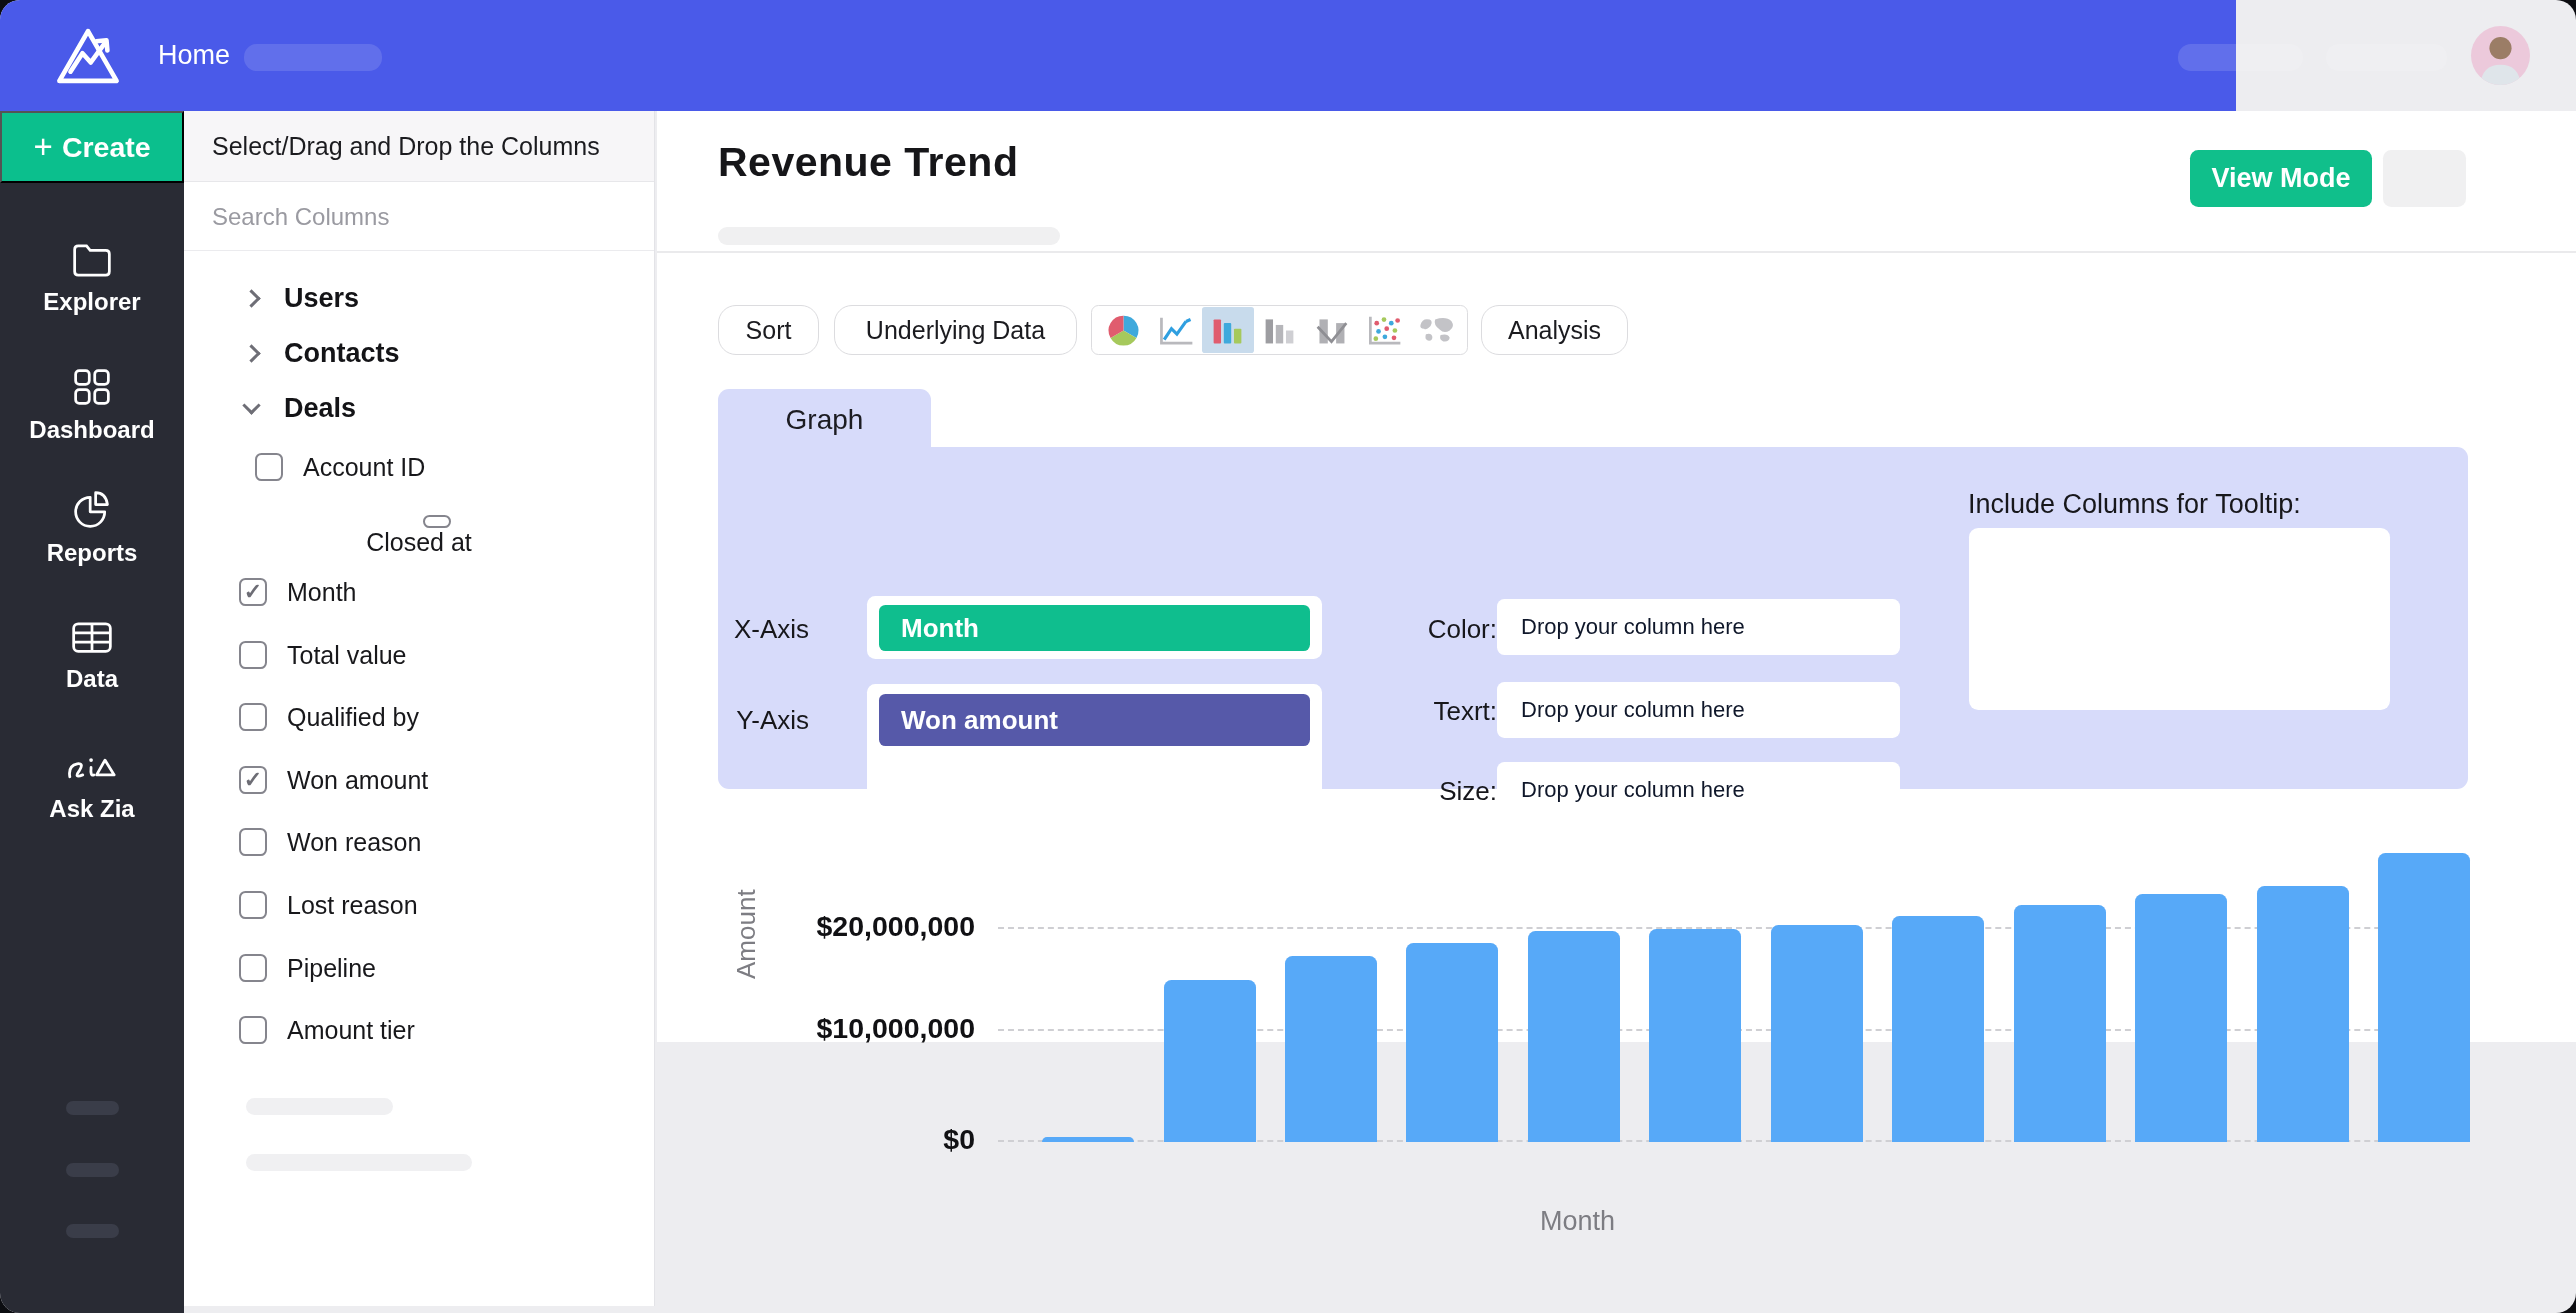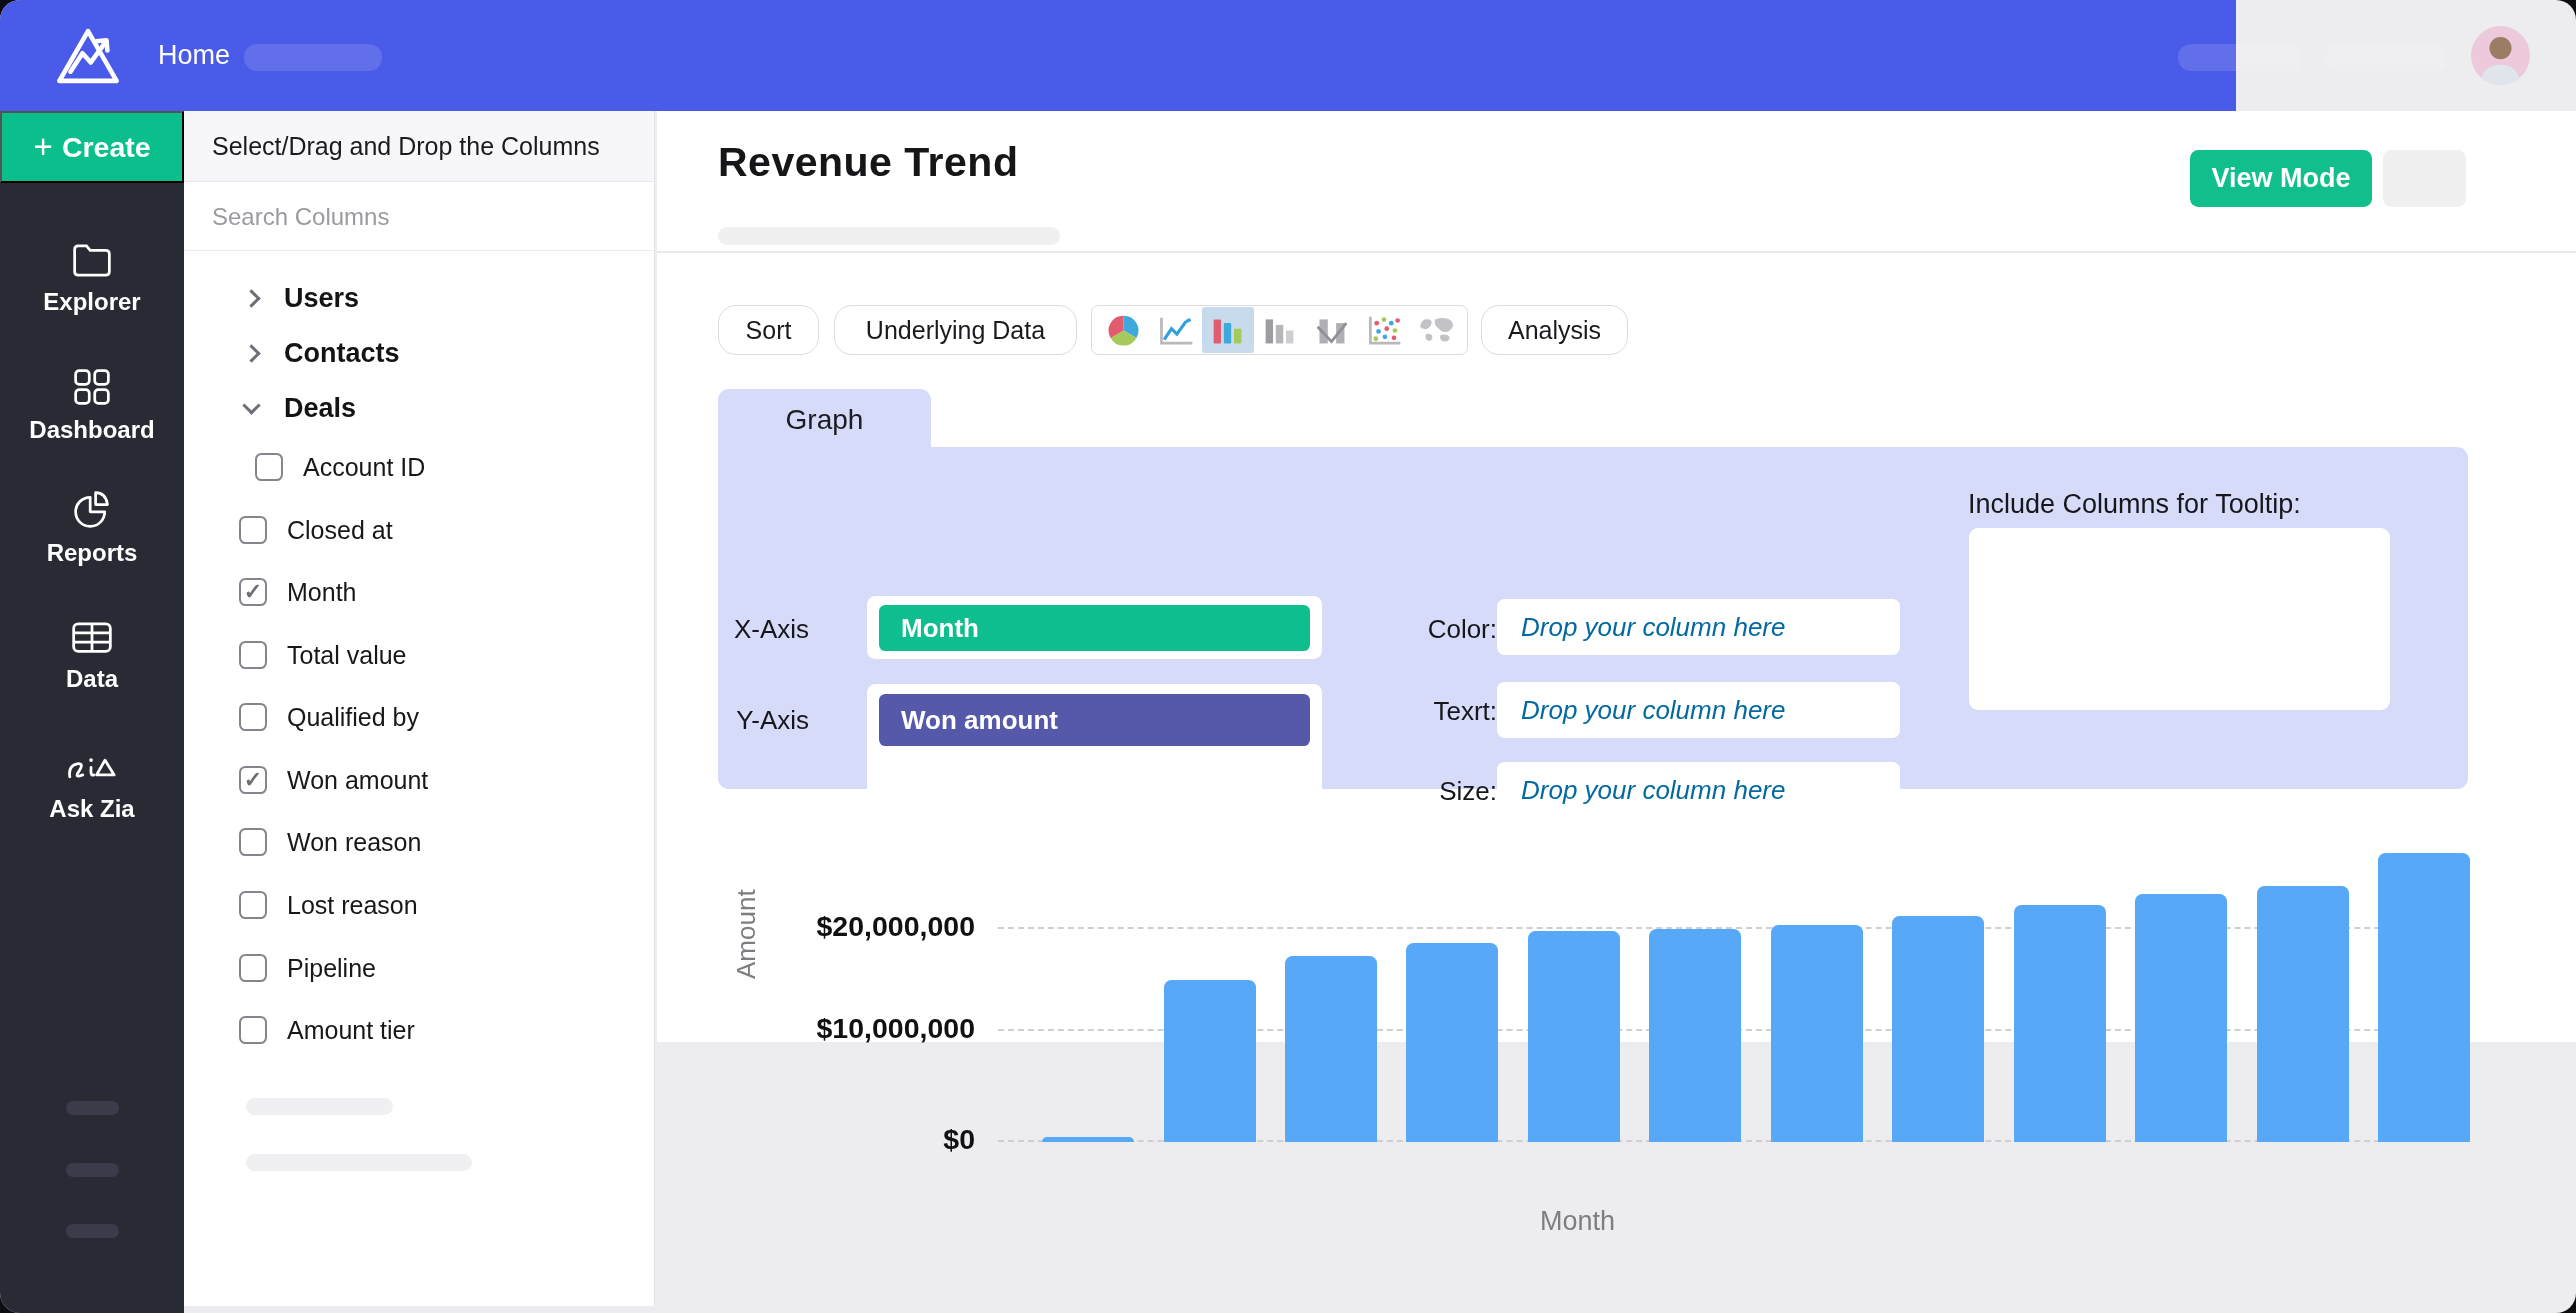--- a/index.html
+++ b/index.html
@@ -62,21 +62,21 @@
   .graph-tab { position:absolute; left:61px; top:278px; width:213px; height:61px; background:#d7dbfa; border-radius:11px 11px 0 0;
                display:flex; align-items:center; justify-content:center; font-size:28px; color:#1c1c22; }
   .graph-panel { position:absolute; left:61px; top:336px; width:1750px; height:342px; background:#d7dbfa; border-radius:0 11px 11px 11px; }
   .axis-label { position:absolute; font-size:26px; color:#17171b; text-align:right; width:77px; }
   .slot { position:absolute; background:#fff; border-radius:8.3px; }
   .chip { position:absolute; border-radius:6.4px; color:#fff; font-size:26px; font-weight:700; display:flex; align-items:center; padding-left:22px; }
   .chip.green { background:#0fbe8e; }
   .chip.purple { background:#5659a9; }
   .dz-label { position:absolute; font-size:26px; color:#17171b; width:120px; text-align:right; }
   .dropzone { position:absolute; left:779px; width:403px; height:56px; background:#fff; border-radius:7.4px; display:flex; align-items:center; padding-left:24px; }
-  .dz-ph { color:#0369a1; font-size:26px;font-style:italic; }
+  .dz-ph { color:#0f172a; font-size:22px; }
   .tooltip-title { position:absolute; left:1250px; top:42px; font-size:27px; color:#17171b; }
   .tooltip-box { position:absolute; left:1251px; top:81px; width:421px; height:182px; background:#fff; border-radius:9.2px; }
 
   
   .chart-ylab { position:absolute; left:74px; top:868px; font-size:26px; color:#7d7d83; transform:rotate(-90deg); transform-origin:left top; }
   .ytick { position:absolute; width:239px; text-align:right; font-size:28.5px; font-weight:600; color:#111114; }
   .plot { position:absolute; left:341px; top:717px; width:1472px; height:314px; }
   .gridline { position:absolute; left:0; width:100%; border-top:2.8px dashed #cfcfd3; }
   .bar { position:absolute; bottom:0; width:92px; background:#57a9f8; border-radius:7.4px 7.4px 0 0; }
   .chart-xlab { position:absolute; left:883px; top:1095px; font-size:27px; color:#7d7d83; }
@@ -175,21 +175,21 @@
           <span class="tree-parent-label">Contacts</span>
         </div>
         <div class="tree-row" style="top: 136px;">
           <span class="chev down"></span>
           <span class="tree-parent-label">Deals</span>
         </div>
         <div class="tree-row" style="top: 195px; padding-left: 16px;">
           <span class="cb"></span>
           <span class="tree-item-label">Account ID</span>
         </div>
-        <div class="tree-row" style="top: 258px;">
+        <div class="tree-row" style="top: 264px; flex-direction: column;">
           <span class="cb"></span>
           <span class="tree-item-label">Closed at</span>
         </div>
         <div class="tree-row" style="top: 320px;">
           <span class="cb">✓</span>
           <span class="tree-item-label">Month</span>
         </div>
         <div class="tree-row" style="top: 383px;">
           <span class="cb"></span>
           <span class="tree-item-label">Total value</span>

